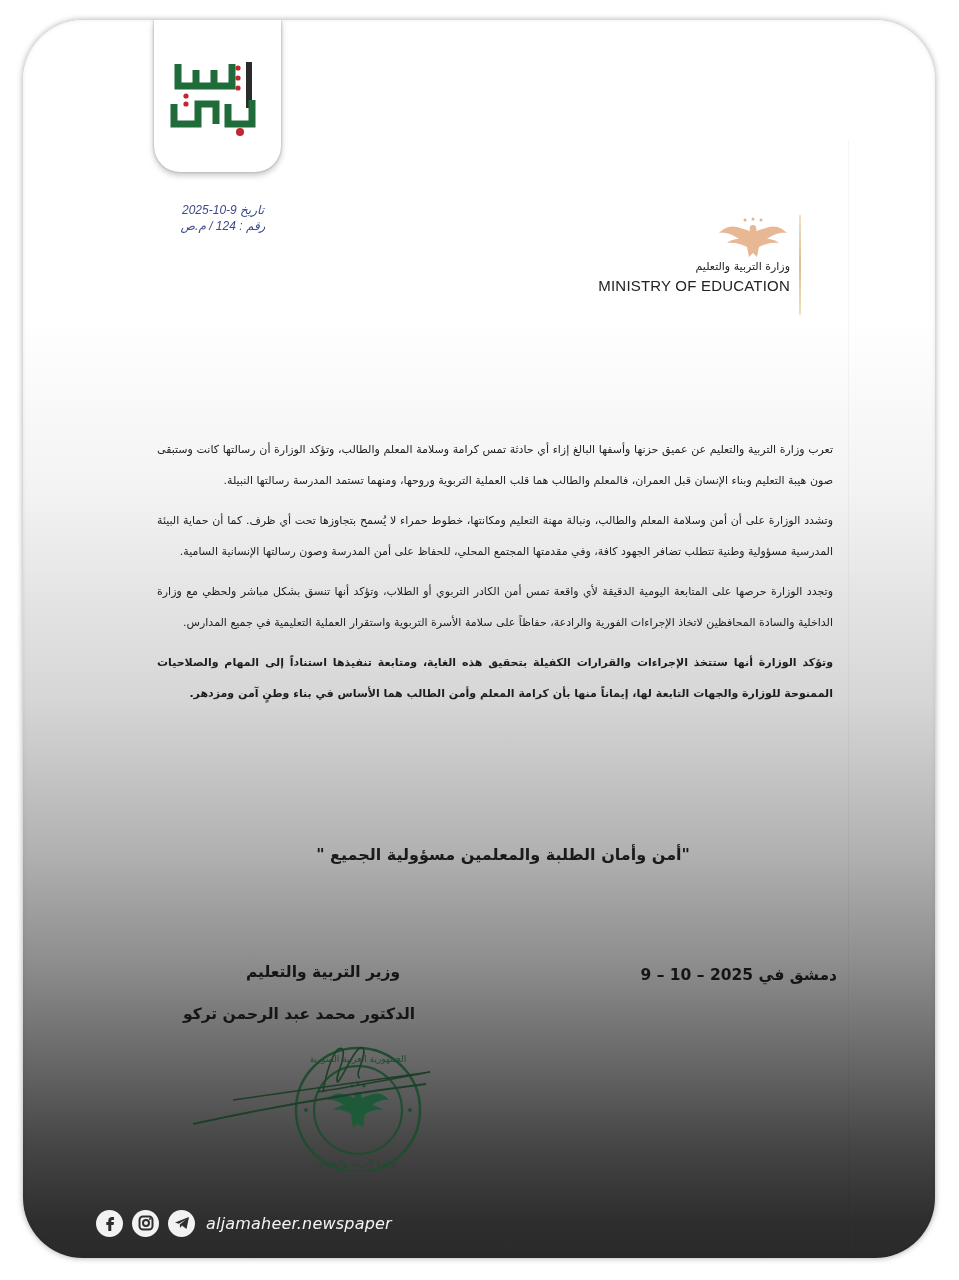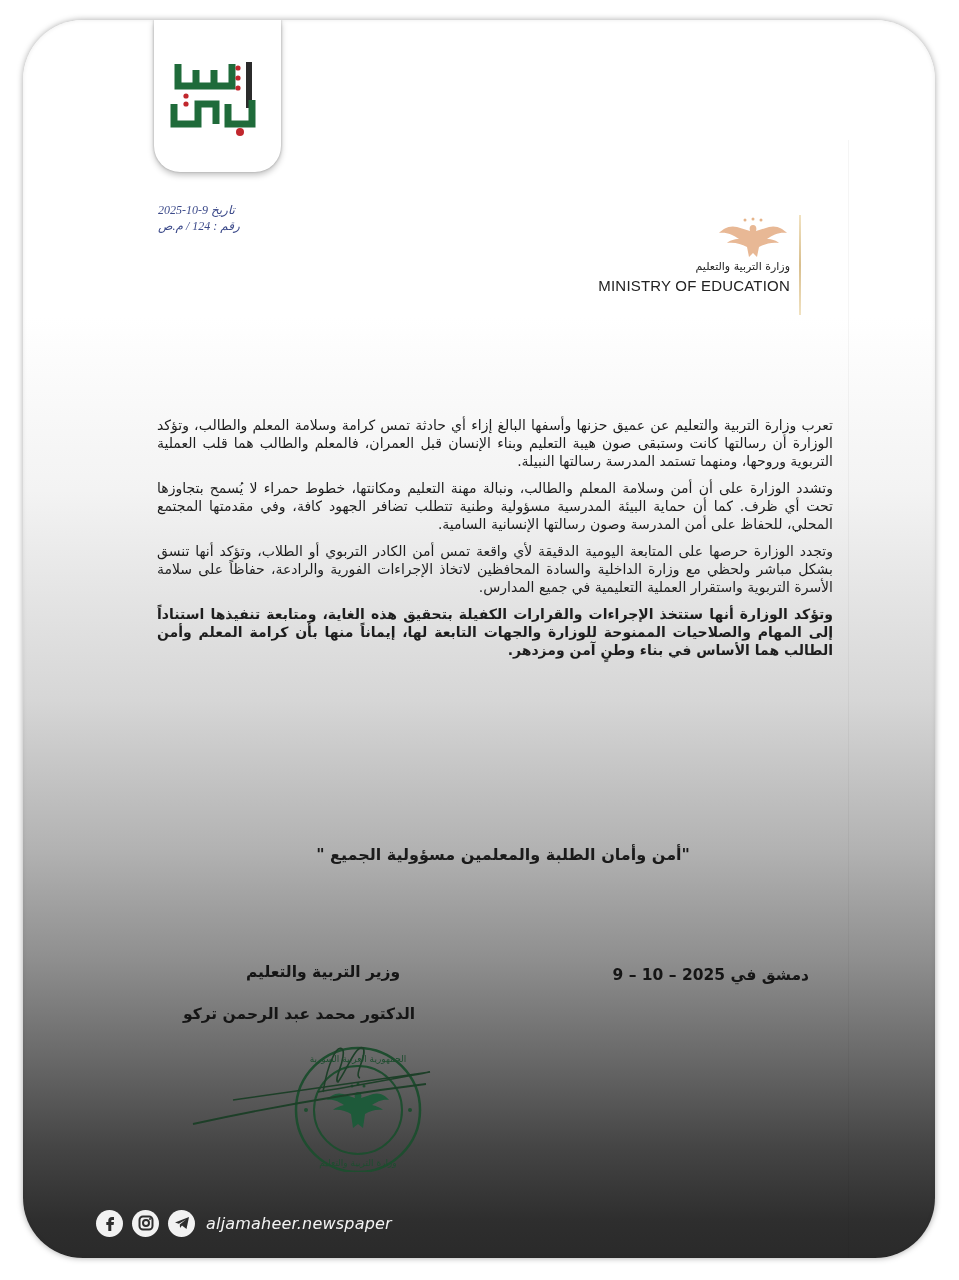--- a/index.html
+++ b/index.html
@@ -19,22 +19,22 @@
   }
   .logo-tab {
     position: absolute; left: 131px; top: 0; width: 127px; height: 152px;
     background: #ffffff; border-radius: 0 0 26px 26px;
     box-shadow: 0 3px 6px rgba(0,0,0,0.25), -1px 0 2px rgba(0,0,0,0.12), 1px 0 2px rgba(0,0,0,0.12);
     display: flex; align-items: center; justify-content: center;
   }
   .logo-tab svg { display: block; }
   .ref {
     position: absolute; left: 135px; top: 182px; width: 130px;
-    font-family: Liberation Serif, serif; color: #3c4a8a; font-size: 12px;
-    direction: rtl; text-align: left; line-height: 16px; font-style: italic;
+    font-family: Liberation Sans, sans-serif; color: #3c4a8a; font-size: 12px;
+    direction: rtl; text-align: center; line-height: 16px; font-style: italic;
   }
   .ref .row { white-space: nowrap; }
   .ministry {
     position: absolute; left: 598px; top: 195px; width: 185px; height: 100px;
   }
   .ministry .eagle { position: absolute; left: 96px; top: 2px; }
   .ministry .ar {
     position: absolute; right: 16px; top: 45px; font-size: 11px; color: #222;
     direction: rtl; white-space: nowrap; letter-spacing: 1px;
   }
@@ -44,40 +44,40 @@
   }
   .ministry .vline {
     position: absolute; right: 5px; top: 0; width: 2px; height: 100px;
     background: linear-gradient(to bottom, #f1e2c1, #d9bf8e, #f1e2c1);
   }
   .title {
     position: absolute; left: 320px; top: 372px; width: 320px; text-align: center;
     direction: rtl; font-size: 17px; font-weight: bold; color: #1d1d1d;
   }
   .body-text {
-    position: absolute; left: 134px; top: 396px; width: 676px;
+    position: absolute; left: 134px; top: 414px; width: 676px;
     direction: rtl; text-align: justify; text-align-last: right;
-    font-size: 14px; line-height: 18px; color: #1d1d1d;
+    font-size: 11px; line-height: 31px; color: #1d1d1d;
   }
   .body-text p { margin: 0 0 9px 0; }
   .body-text p.bold { font-weight: bold; }
   .slogan {
     position: absolute; left: 280px; top: 825px; width: 400px; text-align: center;
     direction: rtl; font-size: 16px; font-weight: bold; color: #1a1a1a;
   }
   .sig-title {
     position: absolute; left: 190px; top: 943px; width: 220px; text-align: center;
     direction: rtl; font-size: 15.5px; color: #151515; font-weight: bold;
   }
   .sig-name {
     position: absolute; left: 160px; top: 985px; width: 250px; text-align: left;
     direction: rtl; font-size: 15.5px; color: #151515; font-weight: bold;
   }
   .date-line {
-    position: absolute; left: 576px; top: 946px; width: 210px; text-align: right;
+    position: absolute; left: 604px; top: 946px; width: 210px; text-align: right;
     direction: rtl; font-size: 15.5px; color: #151515; font-weight: bold;
   }
   .stamp { position: absolute; left: 165px; top: 1012px; }
   .footer {
     position: absolute; left: 73px; top: 1188px; height: 30px; display: flex; align-items: center;
   }
   .social {
     width: 27px; height: 27px; border-radius: 50%; background: #f2f2f2;
     display: flex; align-items: center; justify-content: center; margin-right: 9px;
   }

